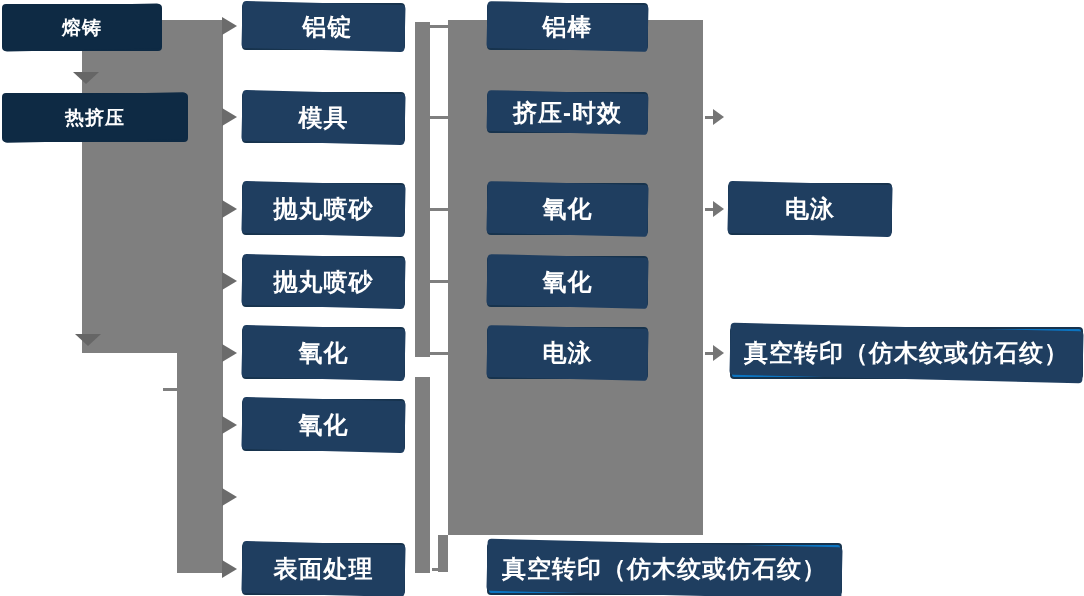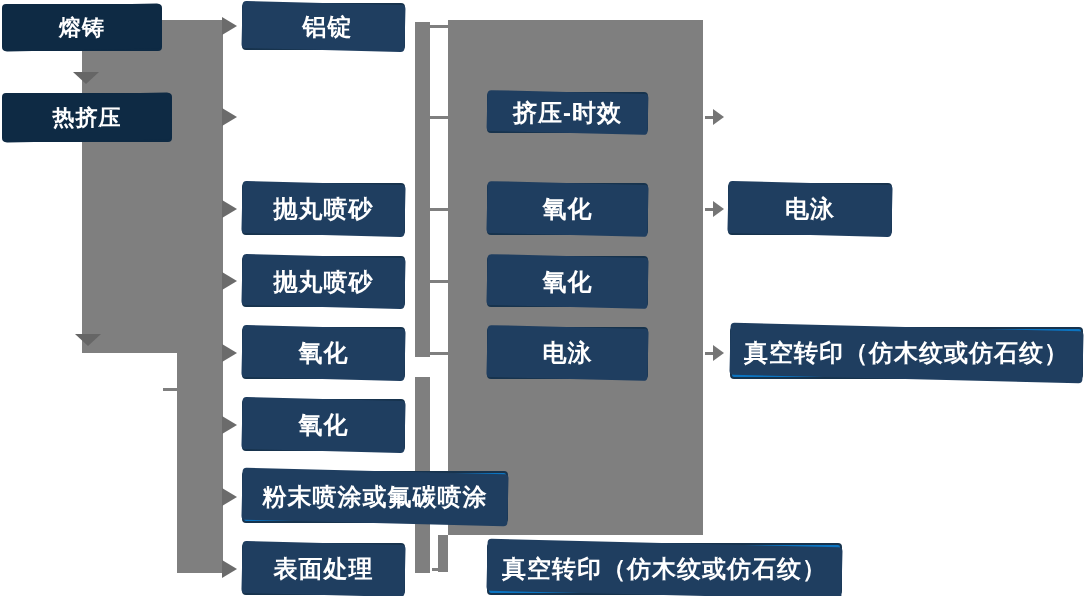--- a/index.html
+++ b/index.html
@@ -13,21 +13,21 @@
   
   .node{
     position:absolute;z-index:2;display:flex;align-items:center;justify-content:center;
     background:#0b74c1;border:2px solid #17334d;border-radius:4px;box-sizing:border-box;
     color:#ffffff;font-weight:bold;font-size:24px;letter-spacing:1px;white-space:nowrap;
   }
   .node::before{
     content:"";position:absolute;left:-2px;top:-2px;right:-2px;bottom:-2px;
     background:#1f3e60;transform:rotate(1.4deg);z-index:-1;border-radius:4px;
   }
-  .node.dark{background:#174f7e;border:3px solid #0e2a44;font-size:22px;}
+  .node.dark{background:#174f7e;border:3px solid #0e2a44;font-size:19px;}
   .node.dark::before{background:#0e2a44;transform:rotate(-1.1deg);}
   
   .arr{position:absolute;width:0;height:0;z-index:3;}
   .arr.right{border-top:9px solid transparent;border-bottom:9px solid transparent;border-left:15px solid #6b6b6b;}
   .arr.down{border-left:13px solid transparent;border-right:13px solid transparent;border-top:12px solid #666666;}
   .arr.right-sm{border-top:8px solid transparent;border-bottom:8px solid transparent;border-left:11px solid #757575;}
   .stub{position:absolute;background:#7a7a7a;height:3px;z-index:3;}
 </style>
 </head>
 <body>
@@ -63,30 +63,31 @@
   <div class="arr right" style="left:222px;top:560px;"></div>
 
   <div class="stub" style="left:705px;top:116px;width:10px;"></div>
   <div class="arr right-sm" style="left:713px;top:109px;"></div>
   <div class="stub" style="left:705px;top:208px;width:10px;"></div>
   <div class="arr right-sm" style="left:713px;top:201px;"></div>
   <div class="stub" style="left:705px;top:352px;width:10px;"></div>
   <div class="arr right-sm" style="left:713px;top:345px;"></div>
 
   <div class="node dark" style="left:2px;top:4px;width:160px;height:47px;">熔铸</div>
-  <div class="node dark" style="left:2px;top:93px;width:170px;height:49px;">热挤压</div>
+  <div class="node dark" style="left:2px;top:93px;width:186px;height:49px;">热挤压</div>
 
   <div class="node" style="left:242px;top:3px;width:163px;height:47px;padding-left:8px;">铝锭</div>
+  <div class="node" style="left:242px;top:92px;width:163px;height:51px;">模具</div>
   <div class="node" style="left:242px;top:183px;width:163px;height:52px;">抛丸喷砂</div>
   <div class="node" style="left:242px;top:256px;width:163px;height:51px;">抛丸喷砂</div>
   <div class="node" style="left:242px;top:327px;width:163px;height:52px;">氧化</div>
   <div class="node" style="left:242px;top:399px;width:163px;height:52px;">氧化</div>
-  <div class="node" style="left:242px;top:471px;width:266px;height:52px;">粉末喷涂或氟碳喷涂</div>
   <div class="node" style="left:242px;top:543px;width:163px;height:52px;">表面处理</div>
 
+  <div class="node" style="left:487px;top:3px;width:161px;height:47px;">铝棒</div>
   <div class="node" style="left:487px;top:92px;width:161px;height:41px;">挤压-时效</div>
   <div class="node" style="left:487px;top:183px;width:161px;height:52px;">氧化</div>
   <div class="node" style="left:487px;top:256px;width:161px;height:51px;">氧化</div>
   <div class="node" style="left:487px;top:327px;width:161px;height:52px;">电泳</div>
   <div class="node" style="left:487px;top:543px;width:355px;height:52px;">真空转印（仿木纹或仿石纹）</div>
 
   <div class="node" style="left:728px;top:183px;width:164px;height:52px;">电泳</div>
   <div class="node" style="left:730px;top:327px;width:353px;height:52px;">真空转印（仿木纹或仿石纹）</div>
 
 </div>

